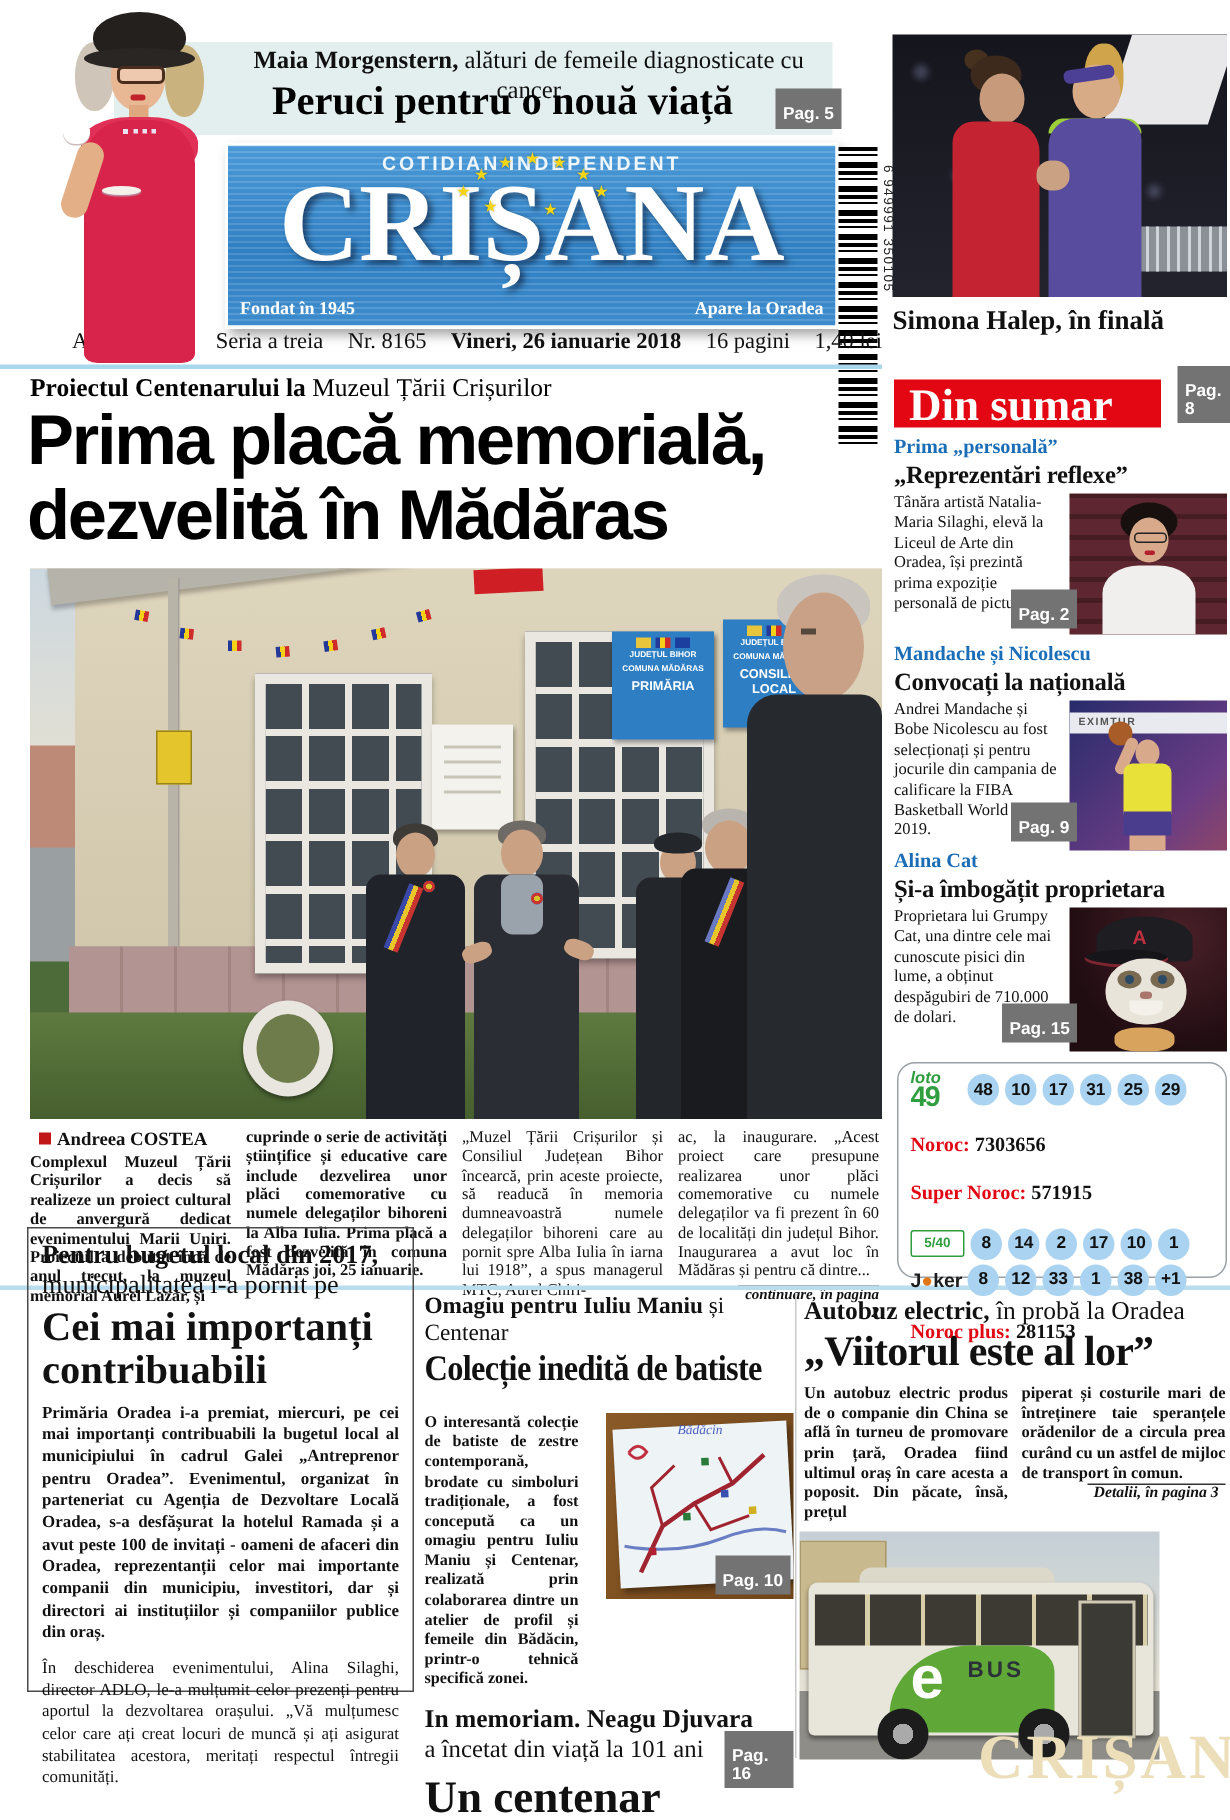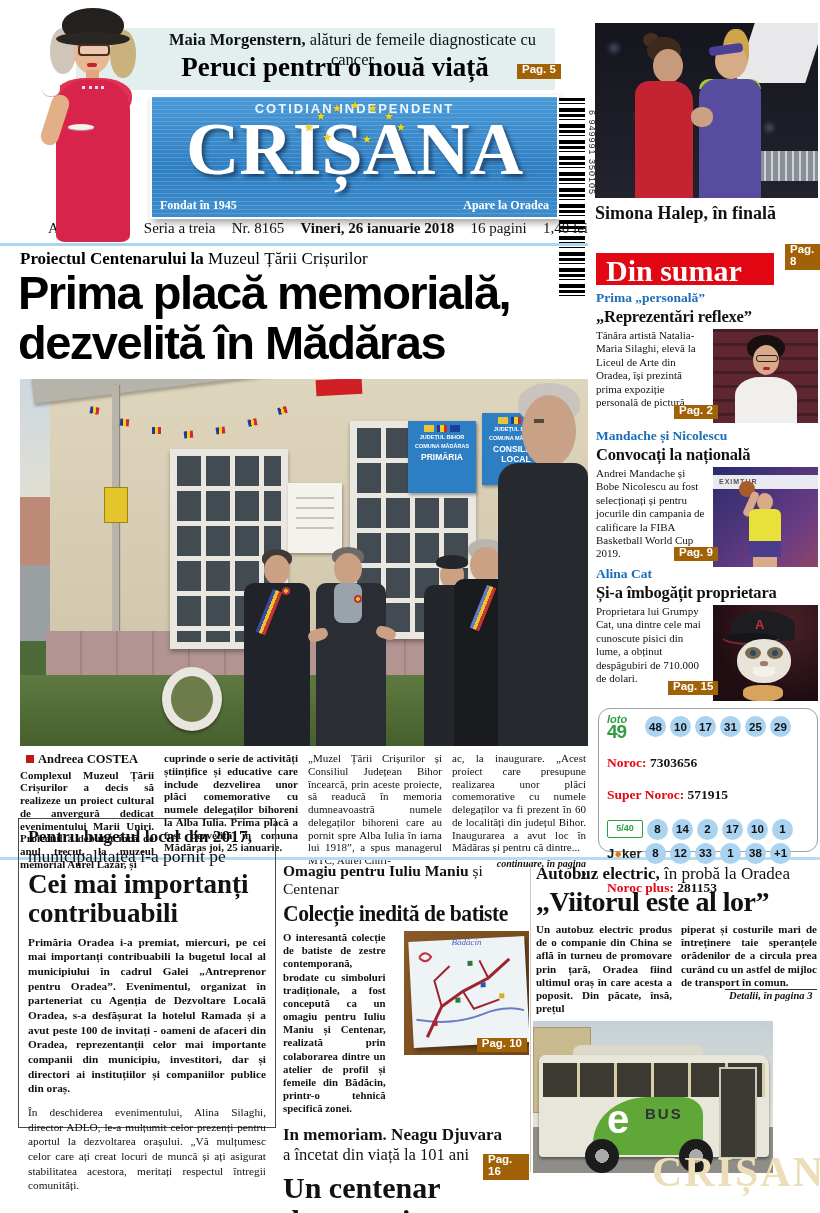--- a/index.html
+++ b/index.html
@@ -5,22 +5,22 @@
   html,body{margin:0;padding:0;background:#fff;}
   .page{position:relative;width:820px;height:1213px;background:#fff;overflow:hidden;
         font-family:"Liberation Serif",serif;color:#111;}
   .abs{position:absolute;}
 
   
   .top-banner{left:76px;top:28px;width:479px;height:62px;background:#e2efee;}
   .tb1{left:150px;top:30px;width:405px;text-align:center;font-size:16.5px;color:#101010;}
   .tb1 b{font-weight:bold;}
   .tb2{left:150px;top:52px;width:370px;text-align:center;font-weight:bold;font-size:27px;color:#000;}
-  .badge{display:inline-block;background:#a16207;color:#fff;font-family:"Liberation Sans",sans-serif;
-         font-weight:bold;font-size:11.5px;padding:0 5px 3px;line-height:1;}
+  .badge{display:inline-block;background:#737373;color:#fff;font-family:"Liberation Sans",sans-serif;
+         font-weight:bold;font-size:11.5px;padding:12px 5px 3px;line-height:1;}
   .tb-badge{left:517px;top:59px;}
 
   
   .woman{left:34px;top:6px;width:120px;height:236px;z-index:5;}
   .w-hat{position:absolute;left:28px;top:2px;width:62px;height:34px;background:#23201d;border-radius:50% 50% 46% 46%;}
   .w-brim{position:absolute;left:22px;top:26px;width:74px;height:14px;background:#2a2624;border-radius:50%;}
   .w-hair-l{position:absolute;left:16px;top:22px;width:26px;height:46px;background:#cfc5b8;border-radius:48%;}
   .w-hair-r{position:absolute;left:76px;top:24px;width:26px;height:48px;background:#c9b27e;border-radius:48%;}
   .w-face{position:absolute;left:40px;top:26px;width:36px;height:42px;background:#e8b794;border-radius:46% 46% 54% 54%;}
   .w-glass{position:absolute;left:44px;top:38px;width:28px;height:8px;border:2px solid #4a2d1d;border-radius:4px;background:rgba(255,255,255,.25);}
@@ -123,21 +123,21 @@
   .bl-k2{font-size:17.5px;line-height:1.15;}
   .bl-h{font-weight:bold;font-size:27px;line-height:1.08;margin:4px 0 6px;}
   .bl-body{font-size:11.3px;line-height:1.3;text-align:justify;}
   .bl-body2{font-size:11.3px;line-height:1.3;text-align:justify;margin-top:9px;}
 
   
   .col-mid{left:283px;top:862px;width:246px;}
   .cm-k{font-size:15.5px;}
   .cm-k b{font-weight:bold;}
   .cm-h{font-weight:bold;font-size:24px;letter-spacing:-.5px;transform:scaleX(.9);transform-origin:left;white-space:nowrap;margin-top:2px;}
-  .cm-flex{display:flex;gap:18px;margin-top:4px;}
+  .cm-flex{display:flex;gap:18px;margin-top:15px;}
   .cm-body{width:108px;font-weight:bold;font-size:10.8px;line-height:1.22;text-align:justify;}
   .hank{position:relative;width:132px;height:124px;background:linear-gradient(120deg,#8a5a28,#6f4418);overflow:hidden;}
   .hk-cloth{position:absolute;left:7px;top:8px;width:116px;height:106px;background:#eef3f6;transform:rotate(-3deg);box-shadow:2px 3px 4px rgba(0,0,0,.4);}
   .hk-name{position:absolute;left:48px;top:6px;font-style:italic;font-size:9px;color:#4a5fc0;}
   .hk-badge{position:absolute;right:2px;bottom:3px;}
   .mem-k{font-weight:bold;font-size:17px;margin-top:10px;}
   .mem-k2{font-size:16.5px;}
   .mem-h{font-weight:bold;font-size:30px;line-height:1.1;margin-top:6px;}
   .mem-badge{position:absolute;left:200px;top:292px;}
 

